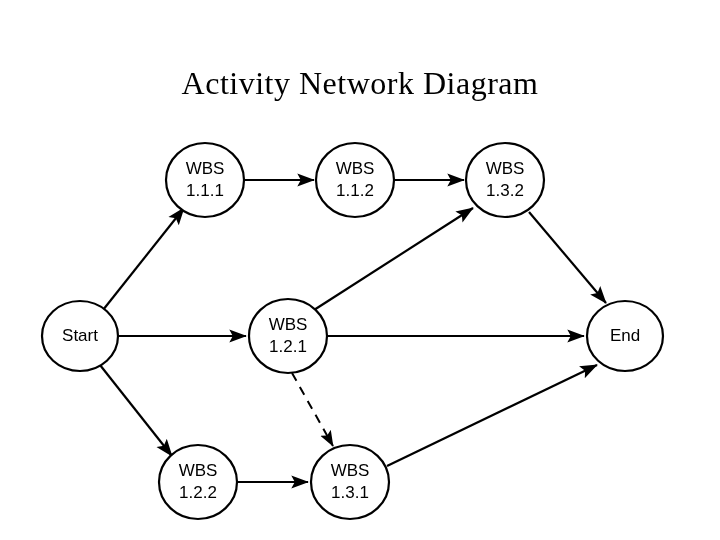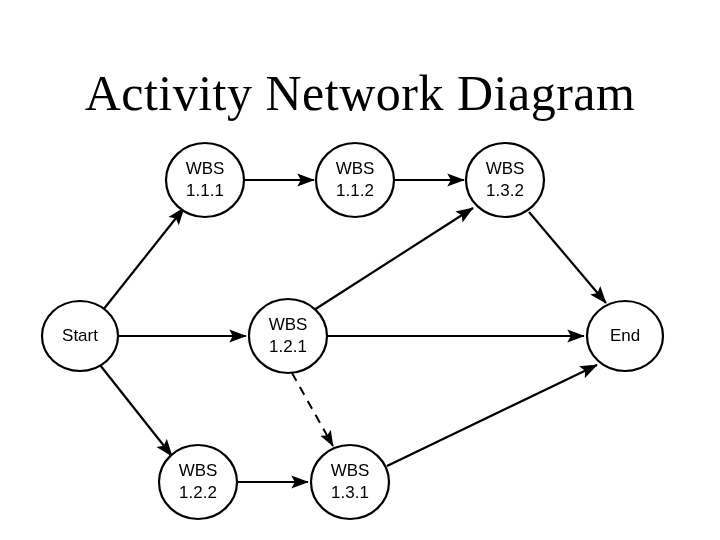--- a/index.html
+++ b/index.html
@@ -15,21 +15,21 @@
     overflow: hidden;
     font-family: "Liberation Sans", sans-serif;
   }
   #slide-title {
     position: absolute;
     left: 0;
     top: 66px;
     width: 720px;
     text-align: center;
     font-family: "Liberation Serif", serif;
-    font-size: 50px;
+    font-size: 32px;
     font-weight: normal;
     color: #000000;
     letter-spacing: 0.5px;
     line-height: 1.1;
   }
   #diagram {
     position: absolute;
     left: 0;
     top: 0;
     width: 720px;

